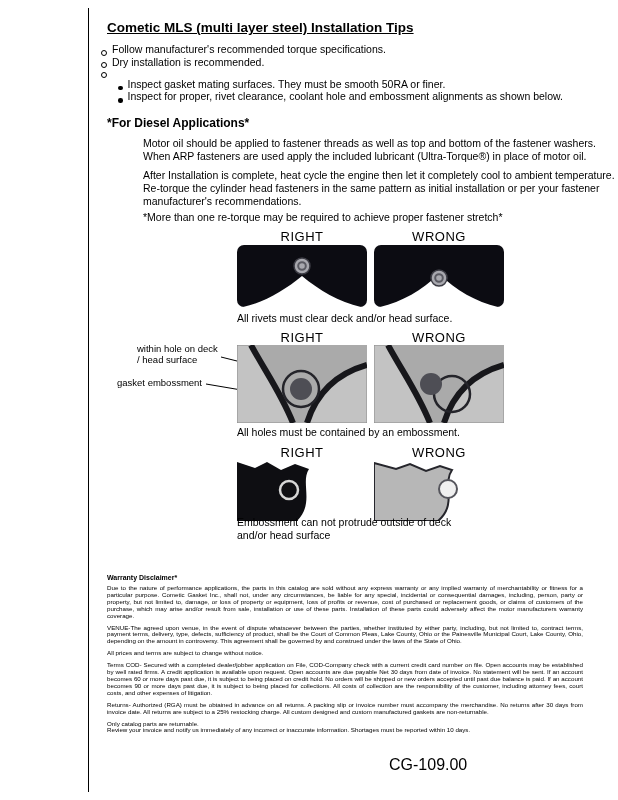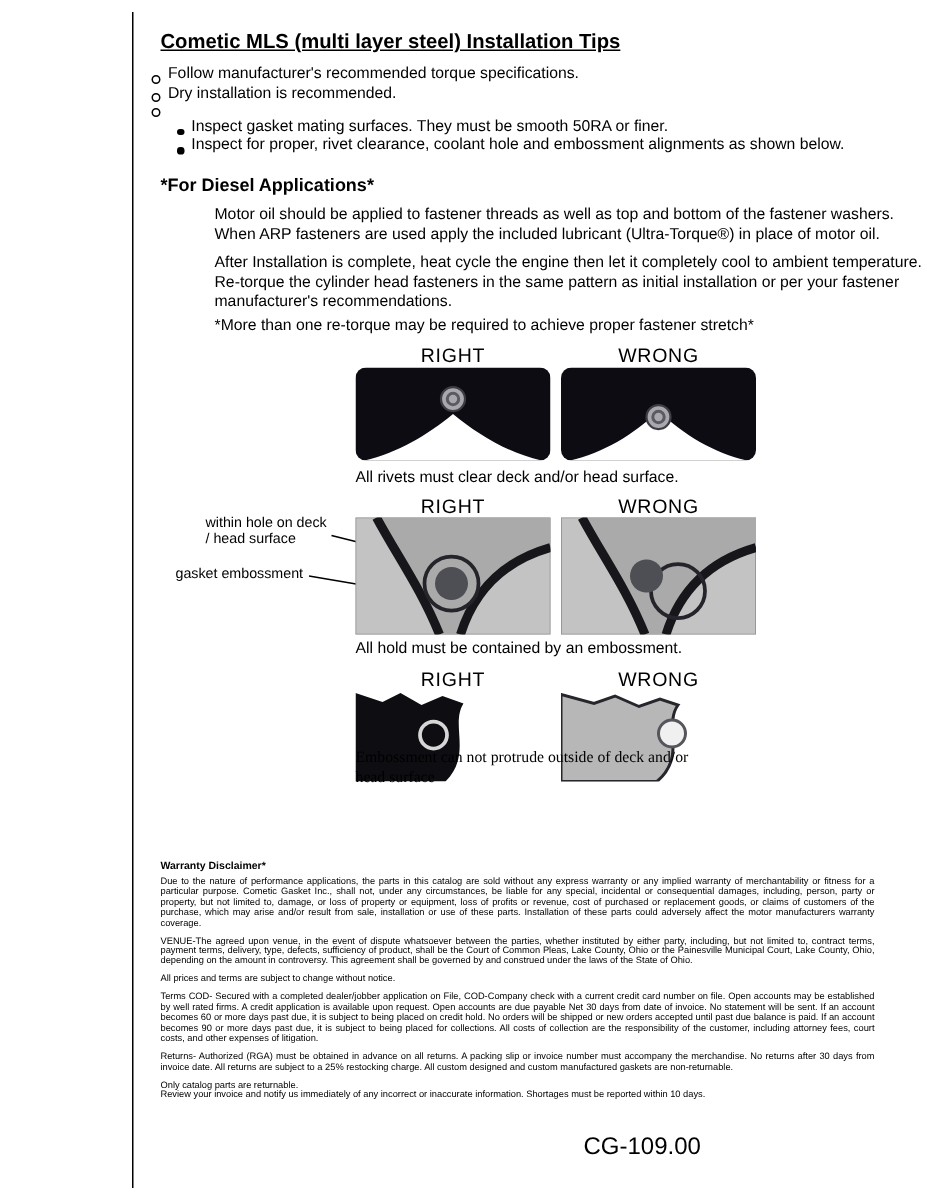--- a/index.html
+++ b/index.html
@@ -111,38 +111,38 @@
   <div class="tile" style="left:374px;top:345px;height:78px;">
     <svg viewBox="0 0 130 78" width="130" height="78">
       <rect width="130" height="78" fill="#c3c3c3" stroke="#8a8a8a" stroke-width="1"></rect>
       <path d="M 14,0 C 28,26 44,48 56,78 L 70,78 C 80,46 102,28 130,20 L 130,0 Z" fill="#aaaaaa"></path>
       <path d="M 14,0 C 28,26 44,48 56,78" fill="none" stroke="#17171b" stroke-width="6"></path>
       <path d="M 130,20 C 102,28 80,46 70,78" fill="none" stroke="#17171b" stroke-width="6"></path>
       <circle cx="78" cy="49" r="18" fill="none" stroke="#24242a" stroke-width="2.5"></circle>
       <circle cx="57" cy="39" r="11" fill="#4e4e55"></circle>
     </svg>
   </div>
-  <div class="caption" style="top:426px;">All hold must be contained by an embossment.</div>
+  <div class="caption" style="top:426px;">All holes must be contained by an embossment.</div>
 
   <div class="col-label" style="left:237px;top:445px;">RIGHT</div>
   <div class="col-label" style="left:374px;top:445px;">WRONG</div>
 
   <div class="tile" style="left:237px;top:459px;height:62px;">
     <svg viewBox="0 0 130 62" width="130" height="62">
       <path d="M 0,3 L 18,9 L 30,3 L 44,11 L 58,5 L 72,10 C 63,24 78,44 60,62 L 0,62 Z" fill="#0e0e12"></path>
       <circle cx="52" cy="31" r="9" fill="none" stroke="#d6d6d6" stroke-width="2.5"></circle>
     </svg>
   </div>
   <div class="tile" style="left:374px;top:459px;height:62px;">
     <svg viewBox="0 0 130 62" width="130" height="62">
       <path d="M 0,4 L 22,10 L 36,5 L 52,12 L 66,7 L 78,11 C 68,25 84,45 64,62 L 0,62 Z" fill="#b7b7b7" stroke="#26262c" stroke-width="2"></path>
       <circle cx="74" cy="30" r="9" fill="#f0f0f0" stroke="#55555c" stroke-width="2"></circle>
     </svg>
   </div>
-  <div class="caption" style="top:500px;width:228px;font-family:Liberation Serif, serif;">Embossment can not protrude outside of deck and/or head surface</div>
+  <div class="caption" style="top:516px;width:228px;">Embossment can not protrude outside of deck and/or head surface</div>
 
   <div class="legal">
     <div class="legal-heading">Warranty Disclaimer*</div>
     <p>Due to the nature of performance applications, the parts in this catalog are sold without any express warranty or any implied warranty of merchantability or fitness for a particular purpose.  Cometic Gasket Inc., shall not, under any circumstances, be liable for any special, incidental or consequential damages, including, person, party or property, but not limited to, damage, or loss of property or equipment, loss of profits or revenue, cost of purchased or replacement goods, or claims of customers of the purchase, which may arise and/or result from sale, installation or use of these parts.  Installation of these parts could adversely affect the motor manufacturers warranty coverage.</p>
     <p>VENUE-The agreed upon venue, in the event of dispute whatsoever between the parties, whether instituted by either party, including, but not limited to, contract terms, payment terms, delivery, type, defects, sufficiency of product, shall be the Court of Common Pleas, Lake County, Ohio or the Painesville Municipal Court, Lake County, Ohio, depending on the amount in controversy. This agreement shall be governed by and construed under the laws of the State of Ohio.</p>
     <p class="short">All prices and terms are subject to change without notice.</p>
     <p>Terms COD- Secured with a completed dealer/jobber application on File, COD-Company check with a current credit card number on file.  Open accounts may be established by well rated firms.  A credit application is available upon request.  Open accounts are due payable Net 30 days from date of invoice.  No statement will be sent.  If an account becomes 60 or more days past due, it is subject to being placed on credit hold.  No orders will be shipped or new orders accepted until past due balance is paid.  If an account becomes 90 or more days past due, it is subject to being placed for collections.  All costs of collection are the responsibility of the customer, including attorney fees, court costs, and other expenses of litigation.</p>
     <p>Returns- Authorized (RGA) must be obtained in advance on all returns.  A packing slip or invoice number must accompany the merchandise.  No returns after 30 days from invoice date.  All returns are subject to a 25% restocking charge.  All custom designed and custom manufactured gaskets are non-returnable.</p>
     <p class="short" style="margin-bottom:0;">Only catalog parts are returnable.</p>
     <p class="short">Review your invoice and notify us immediately of any incorrect or inaccurate information.  Shortages must be reported within 10 days.</p>

